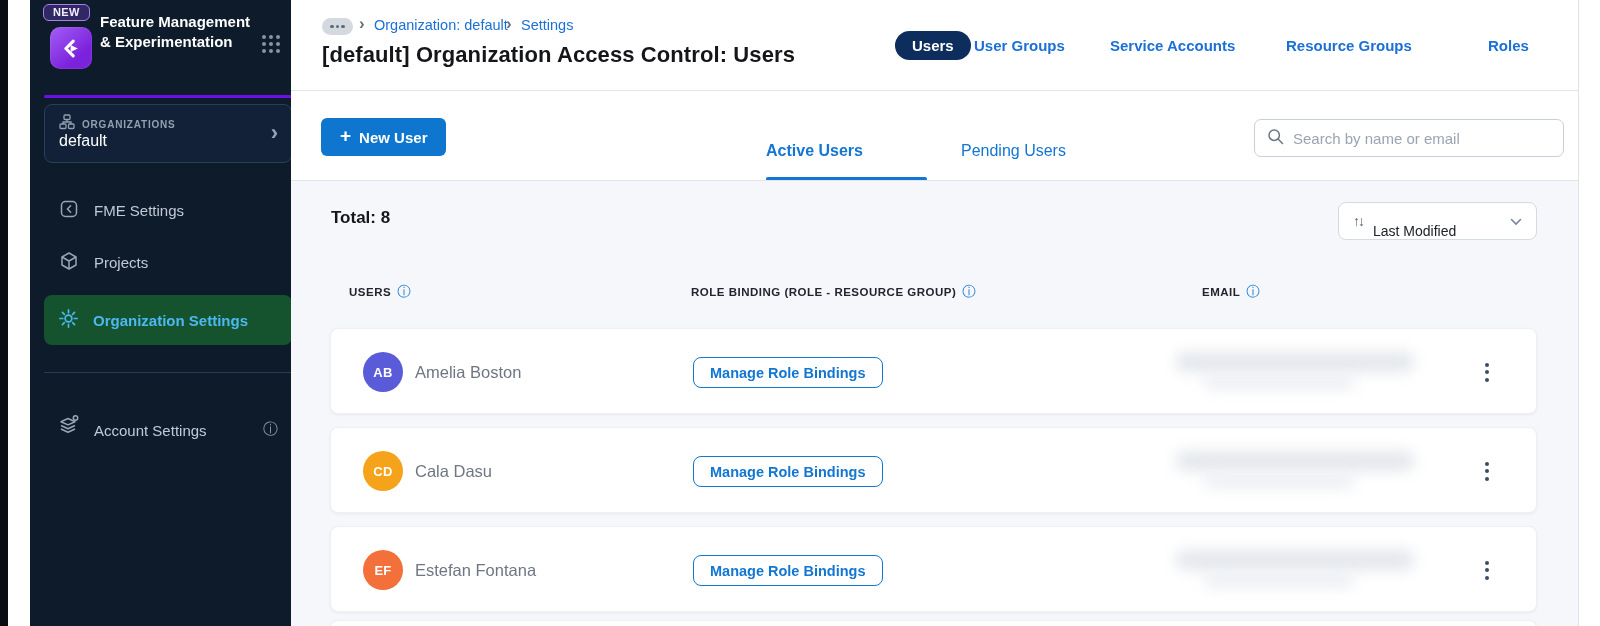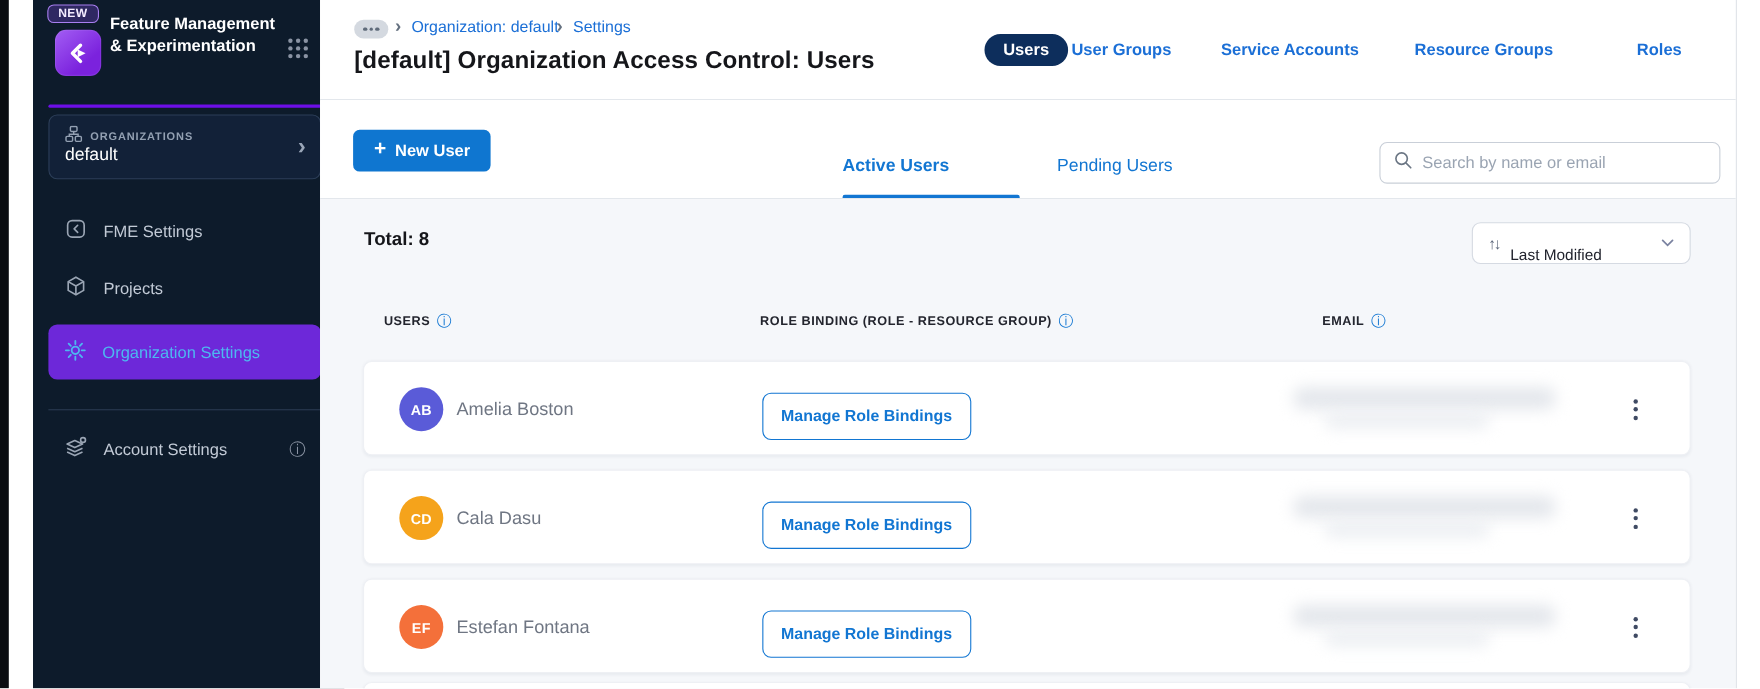--- a/index.html
+++ b/index.html
@@ -25,22 +25,22 @@
     border:1px solid #2c3e58; border-radius:8px; cursor:pointer; }
   .org-head { position:absolute; left:14px; top:9px; display:flex; align-items:center; gap:7px; }
   .org-label { font-size:10px; font-weight:bold; letter-spacing:.8px; color:#93a0b2; }
   .org-value { position:absolute; left:14px; top:27px; font-size:16px; color:#ffffff; }
   .org-chevron { position:absolute; right:13px; top:17px; font-size:22px; line-height:22px; color:#9aa6b8; font-weight:600; }
 
   .nav-item { position:absolute; left:14px; width:248px; height:36px; display:flex; align-items:center; gap:14px;
     padding-left:14px; color:#c2cad6; font-size:15px; cursor:pointer; border-radius:8px; }
   .nav-item.fme { top:192px; }
   .nav-item.projects { top:244px; }
-  .nav-item.active-item { top:295px; height:50px; background:#6d28d9; color:#4db8f0; font-weight:normal; }
-  .nav-item.account { top:391px; }
+  .nav-item.active-item { top:295px; height:50px; background:#14532d; color:#4db8f0; font-weight:bold; }
+  .nav-item.account { top:403px;align-items:flex-end; }
   .nav-divider { position:absolute; left:14px; top:372px; width:248px; height:1px; background:#2a3a52; }
   .nav-info { position:absolute; right:14px; color:#8a93a3; font-size:15px; }
 
   
   .main { position:absolute; left:291px; top:0; width:1287px; height:626px; background:#fff; }
   .right-gutter { position:absolute; left:1578px; top:0; width:22px; height:626px; background:#ffffff; border-left:1px solid #dfe3e8; }
 
   .page-header { position:absolute; left:0; top:0; width:1287px; height:91px; background:#fff; border-bottom:1px solid #e3e7ec; }
   .crumb-pill { position:absolute; left:31px; top:18px; width:31px; height:17px; background:#d4d9e0; border-radius:9px;
     display:flex; align-items:center; justify-content:center; gap:2px; cursor:pointer; }
@@ -57,21 +57,21 @@
   .toolbar { position:absolute; left:0; top:91px; width:1287px; height:90px; background:#fff; border-bottom:1px solid #e3e7ec; }
   .new-user-btn { position:absolute; left:30px; top:27px; height:38px; padding:0 19px; background:#0f76d0; color:#fff;
     font-size:15px; font-weight:bold; border:none; border-radius:6px; cursor:pointer; display:flex; align-items:center; gap:8px;
     font-family:"Liberation Sans",sans-serif; }
   .new-user-btn .plus { font-size:19px; font-weight:bold; margin-top:-2px; }
   .view-tab { position:absolute; top:51px; background:none; border:none; font-size:16px; color:#1276d2; cursor:pointer;
     font-family:"Liberation Sans",sans-serif; }
   .vt-active { left:475px; font-weight:bold; }
   .vt-pending { left:670px; font-weight:500; }
   .vt-underline { position:absolute; left:475px; top:86px; width:161px; height:3px; background:#1276d2; border-radius:2px 2px 0 0; }
-  .search-box { position:absolute; left:963px; top:38px; width:310px; height:38px; background:#fff;
+  .search-box { position:absolute; left:963px; top:28px; width:310px; height:38px; background:#fff;
     border:1px solid #c9cfd8; border-radius:7px; display:flex; align-items:center; padding:0 12px; gap:9px; }
   .search-box input { border:none; outline:none; flex:1; font-size:15px; color:#333a44; font-family:"Liberation Sans",sans-serif; background:transparent; }
   .search-box input::placeholder { color:#9aa4b2; }
 
   .content { position:absolute; left:0; top:181px; width:1287px; height:445px; background:#f5f7fa; }
   .total { position:absolute; left:40px; top:27px; font-size:17px; font-weight:bold; color:#15161a; }
   .sort-box { position:absolute; left:1047px; top:21px; width:199px; height:38px; background:#fff; border:1px solid #d5dae2;
     border-radius:8px; display:flex; align-items:center; padding:0 14px; gap:10px; cursor:pointer; }
   .sort-arrows { font-size:14px; color:#5a6478; letter-spacing:-2px; }
   .sort-label { font-size:14px; font-weight:500; color:#20222c; flex:1;margin-top:20px; }
@@ -80,21 +80,21 @@
     display:flex; align-items:center; gap:6px; }
   .ch-users { left:58px; } .ch-role { left:400px; } .ch-email { left:911px; }
   .info-i { color:#1276d2; font-size:13.5px; font-weight:normal; cursor:pointer; }
 
   .row-card { position:absolute; left:39px; width:1207px; height:86px; background:#fff; border:1px solid #eef0f4;
     border-radius:8px; box-shadow:0 1px 3px rgba(20,30,60,0.06); }
   .r1 { top:147px; } .r2 { top:246px; } .r3 { top:345px; } .r4 { top:439px; }
   .avatar { position:absolute; left:32px; top:23px; width:40px; height:40px; border-radius:50%; color:#fff;
     font-size:13px; font-weight:bold; display:flex; align-items:center; justify-content:center; letter-spacing:.3px; }
   .row-name { position:absolute; left:84px; top:0; height:86px; display:flex; align-items:center; font-size:16.5px; color:#6f7683;text-align:right; }
-  .manage-btn { position:absolute; left:362px; top:28px; height:43px; padding:0 16px; background:#fff; color:#1276d2;
+  .manage-btn { position:absolute; left:362px; top:28px; height:31px; padding:0 16px; background:#fff; color:#1276d2;
     font-size:14.5px; font-weight:bold; border:1.5px solid #1276d2; border-radius:8px; cursor:pointer;
     font-family:"Liberation Sans",sans-serif; }
   .email-blur { position:absolute; left:845px; top:17px; width:255px; height:52px; }
   .email-blur .b1 { position:absolute; left:0; top:6px; width:238px; height:20px; background:#e4e7ec; border-radius:8px; filter:blur(7px); }
   .email-blur .b2 { position:absolute; left:28px; top:30px; width:150px; height:13px; background:#eaedf1; border-radius:7px; filter:blur(7px); }
   .kebab { position:absolute; left:1147px; top:28px; width:18px; height:30px; display:flex; flex-direction:column;
     align-items:center; justify-content:center; gap:3.5px; cursor:pointer; }
   .kebab i { width:4px; height:4px; border-radius:50%; background:#3f4a63; }
 </style>
 </head>

